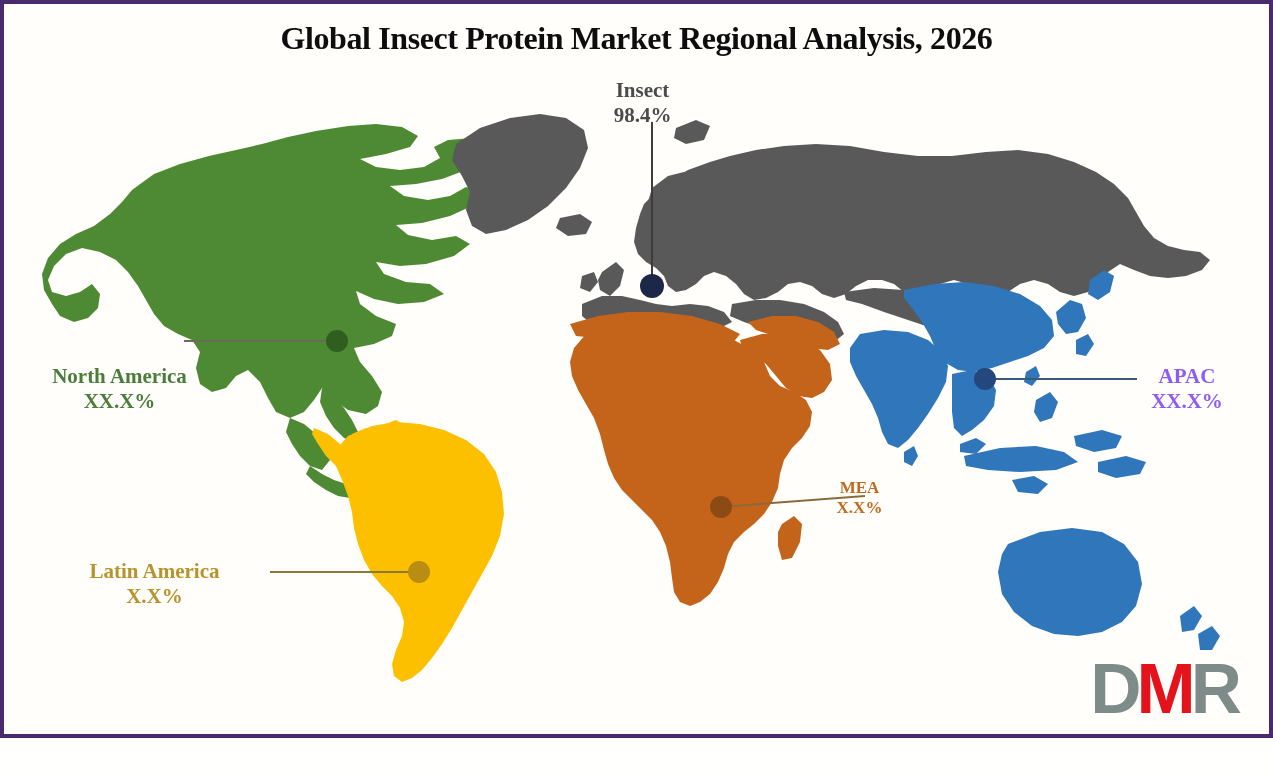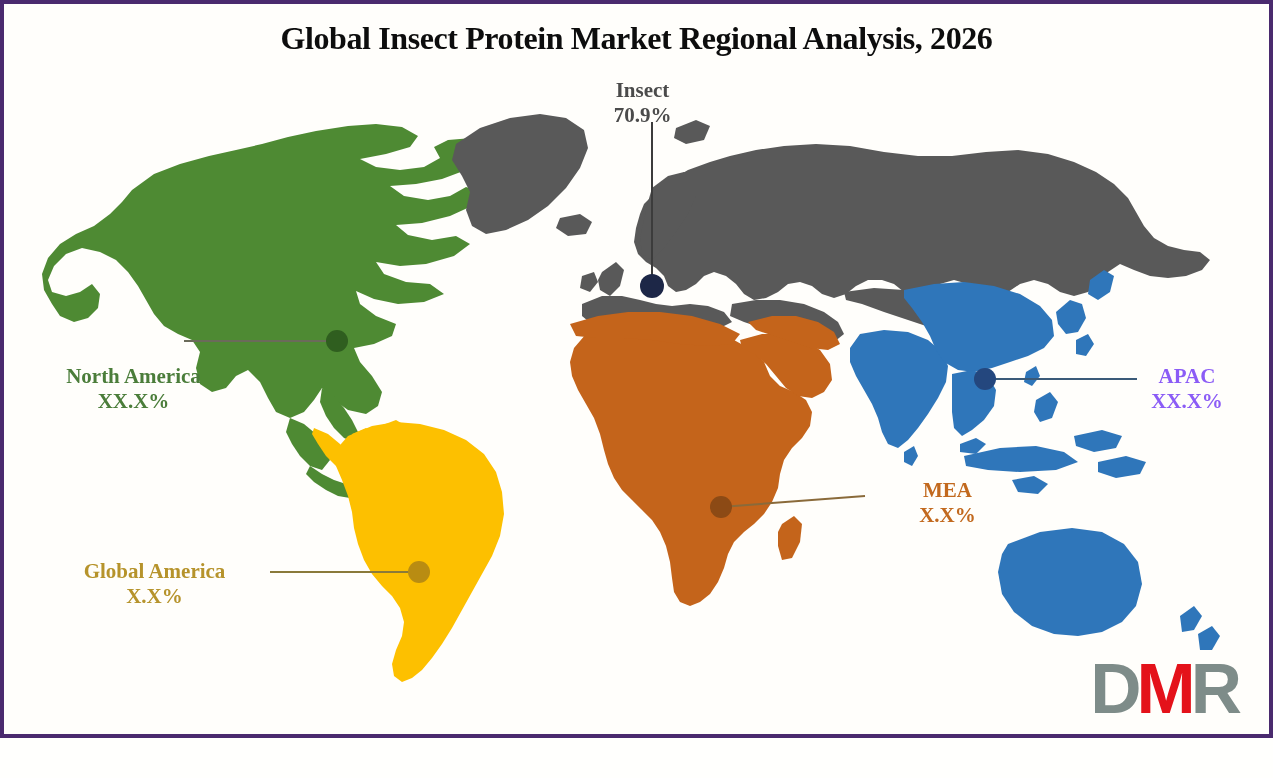--- a/index.html
+++ b/index.html
@@ -37,24 +37,24 @@
     position:absolute;
     font-family:"Liberation Serif", serif;
     font-weight:bold;
     text-align:center;
     line-height:1.18;
     white-space:nowrap;
   }
   .lbl .name { display:block; }
   .lbl .val  { display:block; }
 
-  #lbl-na    { left:22px;  top:360px; width:215px; font-size:21px; color:#4b7d3a; }
+  #lbl-na    { left:8px;  top:360px; width:215px; font-size:21px; color:#4b7d3a; }
   #lbl-latam { left:48px;  top:555px; width:205px; font-size:21px; color:#b6932b; }
   #lbl-eu    { left:570px; top:74px;  width:137px; font-size:21px; color:#4b4b4b; }
-  #lbl-mea   { left:880px; top:474px; width:127px; font-size:21px; color:#c2691e; }
+  #lbl-mea   { left:792px; top:474px; width:127px; font-size:17px; color:#c2691e; }
   #lbl-apac  { left:1118px;top:360px; width:130px; font-size:21px; color:#8b5cf6; }
 
   #logo {
     position:absolute;
     right:32px; bottom:10px;
     font-family:"Liberation Sans", sans-serif;
     font-weight:bold;
     font-size:71px;
     letter-spacing:-5px;
     line-height:1;
@@ -253,27 +253,27 @@
       </g>
     </svg>
   </div>
 
   <div class="lbl" id="lbl-na">
     <span class="name">North America</span>
     <span class="val">XX.X%</span>
   </div>
 
   <div class="lbl" id="lbl-latam">
-    <span class="name">Global America</span>
+    <span class="name">Latin America</span>
     <span class="val">X.X%</span>
   </div>
 
   <div class="lbl" id="lbl-eu">
     <span class="name">Insect</span>
-    <span class="val">70.9%</span>
+    <span class="val">98.4%</span>
   </div>
 
   <div class="lbl" id="lbl-mea">
     <span class="name">MEA</span>
     <span class="val">X.X%</span>
   </div>
 
   <div class="lbl" id="lbl-apac">
     <span class="name">APAC</span>
     <span class="val">XX.X%</span>

